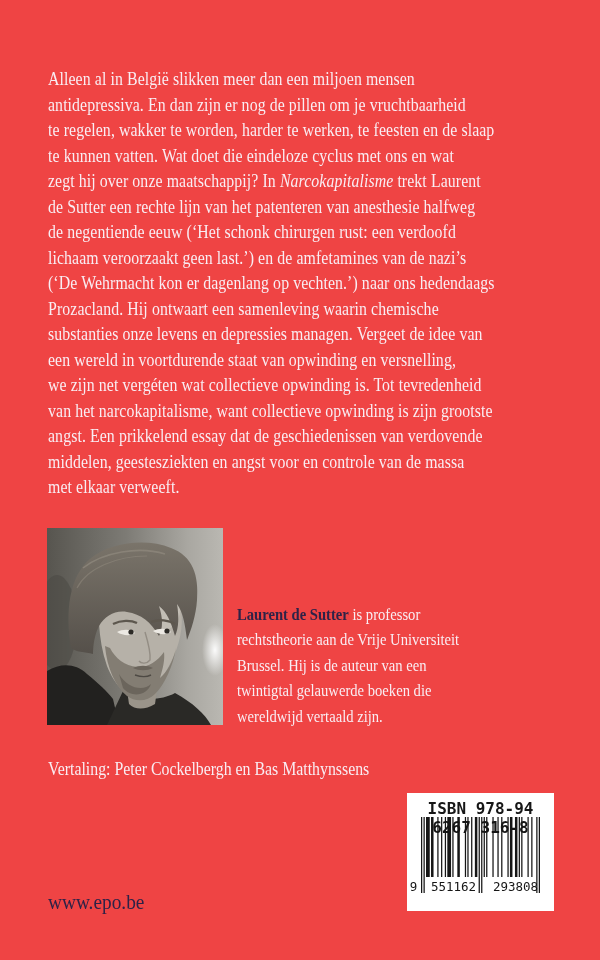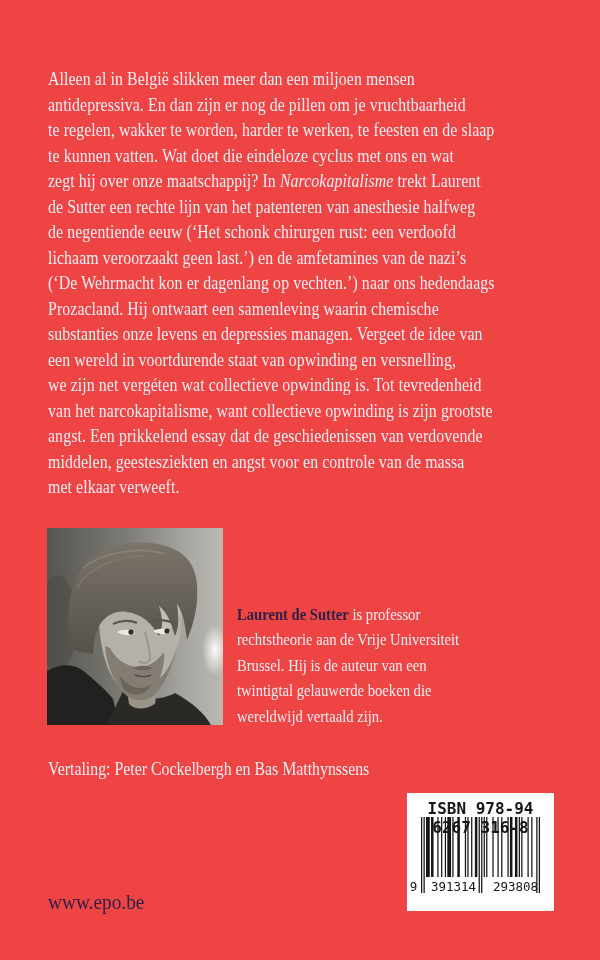--- a/index.html
+++ b/index.html
@@ -172,19 +172,19 @@
         <rect x="71" y="0" width="2" height="60"></rect>
         <rect x="75" y="0" width="2" height="60"></rect>
         <rect x="78" y="0" width="1" height="60"></rect>
         <rect x="80" y="0" width="1" height="60"></rect>
         <rect x="85" y="0" width="1" height="60"></rect>
         <rect x="88" y="0" width="1" height="60"></rect>
         <rect x="92" y="0" width="1" height="76"></rect>
         <rect x="94" y="0" width="1" height="76"></rect>
       </svg>
     <span class="digit d-first">9</span>
-    <span class="digit d-left">391314</span>
+    <span class="digit d-left">551162</span>
     <span class="digit d-right">293808</span>
   </div>
 
   <div class="url">www.epo.be</div>
 
 </div>
 
 </body></html>

